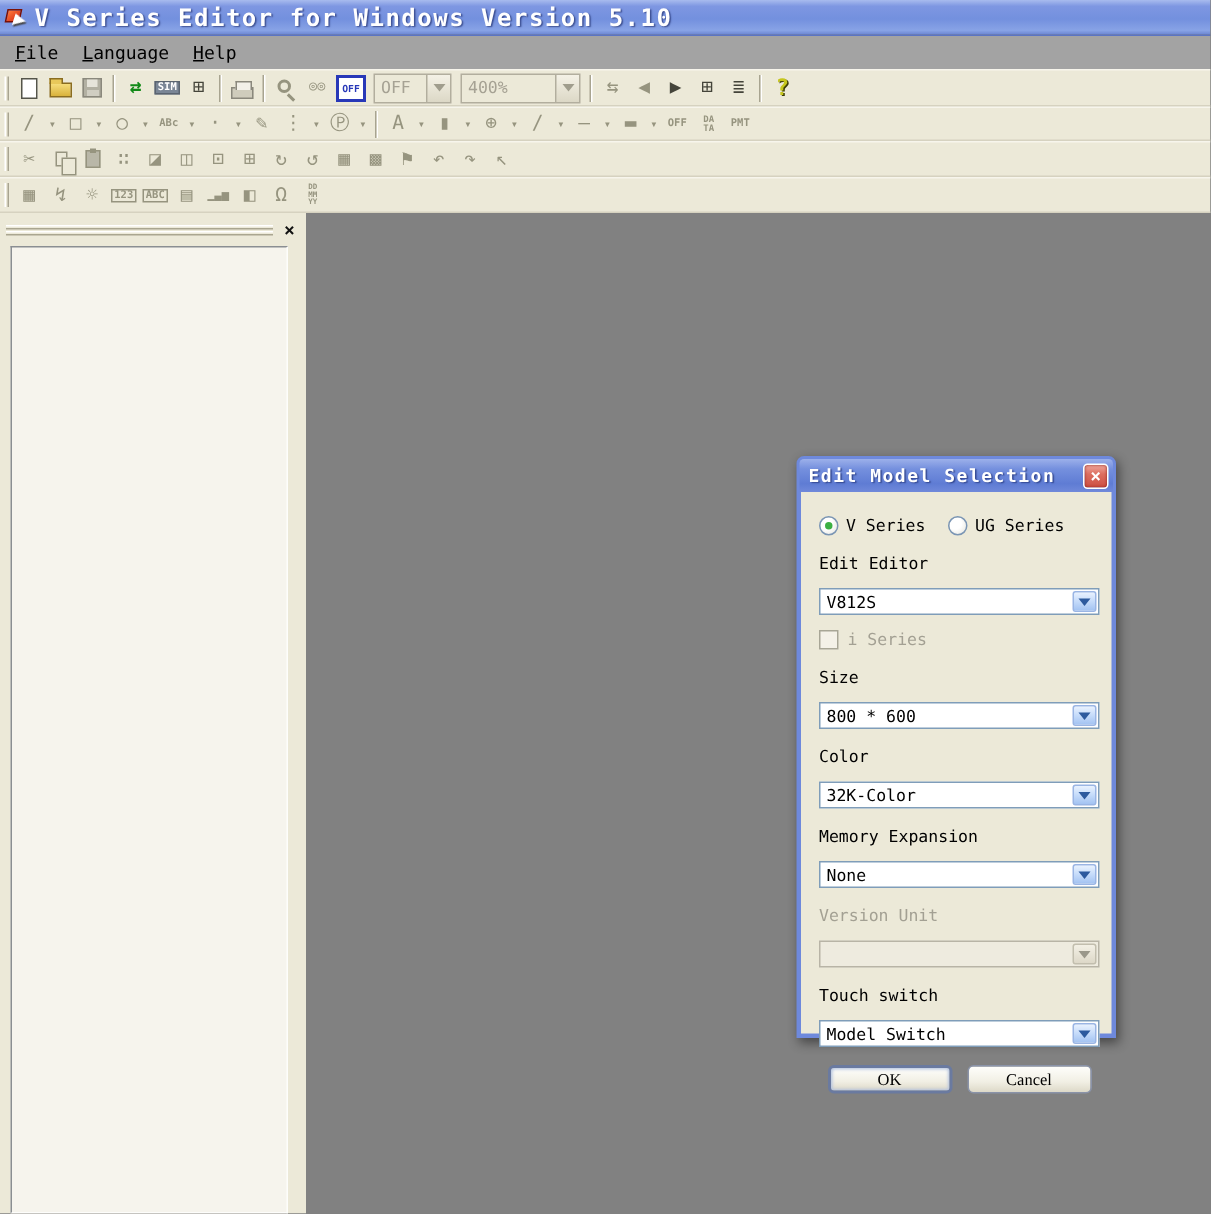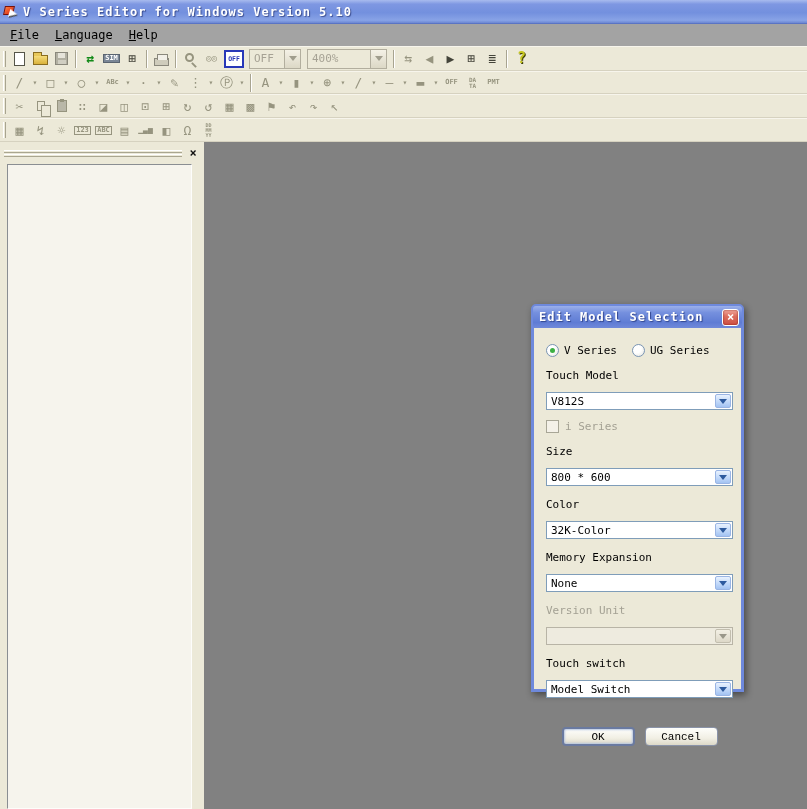--- a/index.html
+++ b/index.html
@@ -14,21 +14,21 @@
   
   .titlebar {
     height:24px;
     background:linear-gradient(180deg,#a8bbee 0%,#7e97e2 18%,#7390de 55%,#88a3e6 88%,#6b86d2 100%);
     display:flex; align-items:center; padding-left:3px;
     border-bottom:1px solid #5a74c4;
   }
   .app-icon { width:16px; height:16px; position:relative; margin-right:4px; flex:0 0 16px; }
   .app-icon .blade { position:absolute; left:1px; top:2px; width:10px; height:9px; background:linear-gradient(135deg,#ff7a3c,#d42814); border:1px solid #7a1006; transform:skewX(-12deg); }
   .app-icon .tip { position:absolute; left:6px; top:6px; width:0; height:0; border-left:8px solid #fff; border-top:3px solid transparent; border-bottom:5px solid transparent; transform:rotate(18deg); filter:drop-shadow(1px 1px 0 #444); }
-  .title-text { color:#fff; font-weight:bold; font-size:12px; letter-spacing:1px; text-shadow:1px 1px 1px rgba(10,20,80,.55); white-space:nowrap; }
+  .title-text { color:#fff; font-weight:bold; font-size:16px; letter-spacing:1px; text-shadow:1px 1px 1px rgba(10,20,80,.55); white-space:nowrap; }
 
   
   .menubar { height:22px; background:#a3a3a3; display:flex; align-items:center; padding-left:2px; }
   .mi { padding:2px 8px; cursor:default; }
   .mi u { text-decoration:underline; }
 
   
   .tbrow { background:#ece9d8; display:flex; align-items:center; border-top:1px solid #f7f5ec; border-bottom:1px solid #d6d2c0; padding-left:1px; }
   .r1 { height:25px; } .r2 { height:23px; } .r3 { height:24px; } .r4 { height:24px; }
   .grip { width:3px; height:16px; border-left:1px solid #fff; border-right:1px solid #a8a490; margin:0 3px 0 2px; flex:0 0 3px; }
@@ -104,23 +104,23 @@
                 background:linear-gradient(180deg,#e9f2fe 0%,#c5dbfa 50%,#a3c3f2 100%);
                 border:1px solid #9ab5e4; display:flex; align-items:center; justify-content:center; }
   .combo .btn .chev { width:0; height:0; border-left:4px solid transparent; border-right:4px solid transparent; border-top:5px solid #2d5a9e; }
   .combo.dis { background:#eeebdf; border-color:#b8b4a6; }
   .combo.dis .btn { background:linear-gradient(180deg,#f3f0e5,#ddd8c8); border-color:#c2beae; }
   .combo.dis .btn .chev { border-top-color:#9a978a; }
   .chk-row { margin-top:10px; display:flex; align-items:center; }
   .checkbox { width:13px; height:13px; background:#f4f1e8; border:1px solid #a8a696; flex:0 0 13px; }
   .chk-label { font-size:11px; margin-left:6px; color:#a3a093; }
   .btn-row { margin-top:12px; display:flex; justify-content:center; gap:10px; }
-  .xpbtn { width:73px; height:19px; border-radius:4px; font-family:Liberation Mono, monospace; font-size:11px;
+  .xpbtn { width:83px; height:19px; border-radius:4px; font-family:Liberation Serif, serif; font-size:11px;
            background:linear-gradient(180deg,#fefefb 0%,#f1efe4 60%,#ddd9c8 100%);
-           border:1px solid #8a93a8; display:flex; align-items:center; justify-content:center; cursor:default;margin-top:17px; }
+           border:1px solid #8a93a8; display:flex; align-items:center; justify-content:center; cursor:default; }
   .xpbtn.default { border:2px solid #6a7aa0; box-shadow:inset 0 0 2px 1px #b8c6e0; }
 </style>
 </head>
 <body>
 
 <div class="titlebar">
   <span class="app-icon">
       <span class="blade"></span>
       <span class="tip"></span>
     </span>
@@ -287,21 +287,21 @@
       <span class="radio-opt">
         <span class="radio sel"></span>
         <span class="radio-label">V Series</span>
       </span>
       <span class="radio-opt">
         <span class="radio"></span>
         <span class="radio-label">UG Series</span>
       </span>
     </div>
 
-    <div class="fld-label">Touch Model</div>
+    <div class="fld-label">Edit Editor</div>
     <div class="combo">
       <span class="val">V812S</span>
       <span class="btn">
           <span class="chev"></span>
         </span>
     </div>
 
     <div class="chk-row">
       <span class="checkbox"></span>
       <span class="chk-label">i Series</span>

